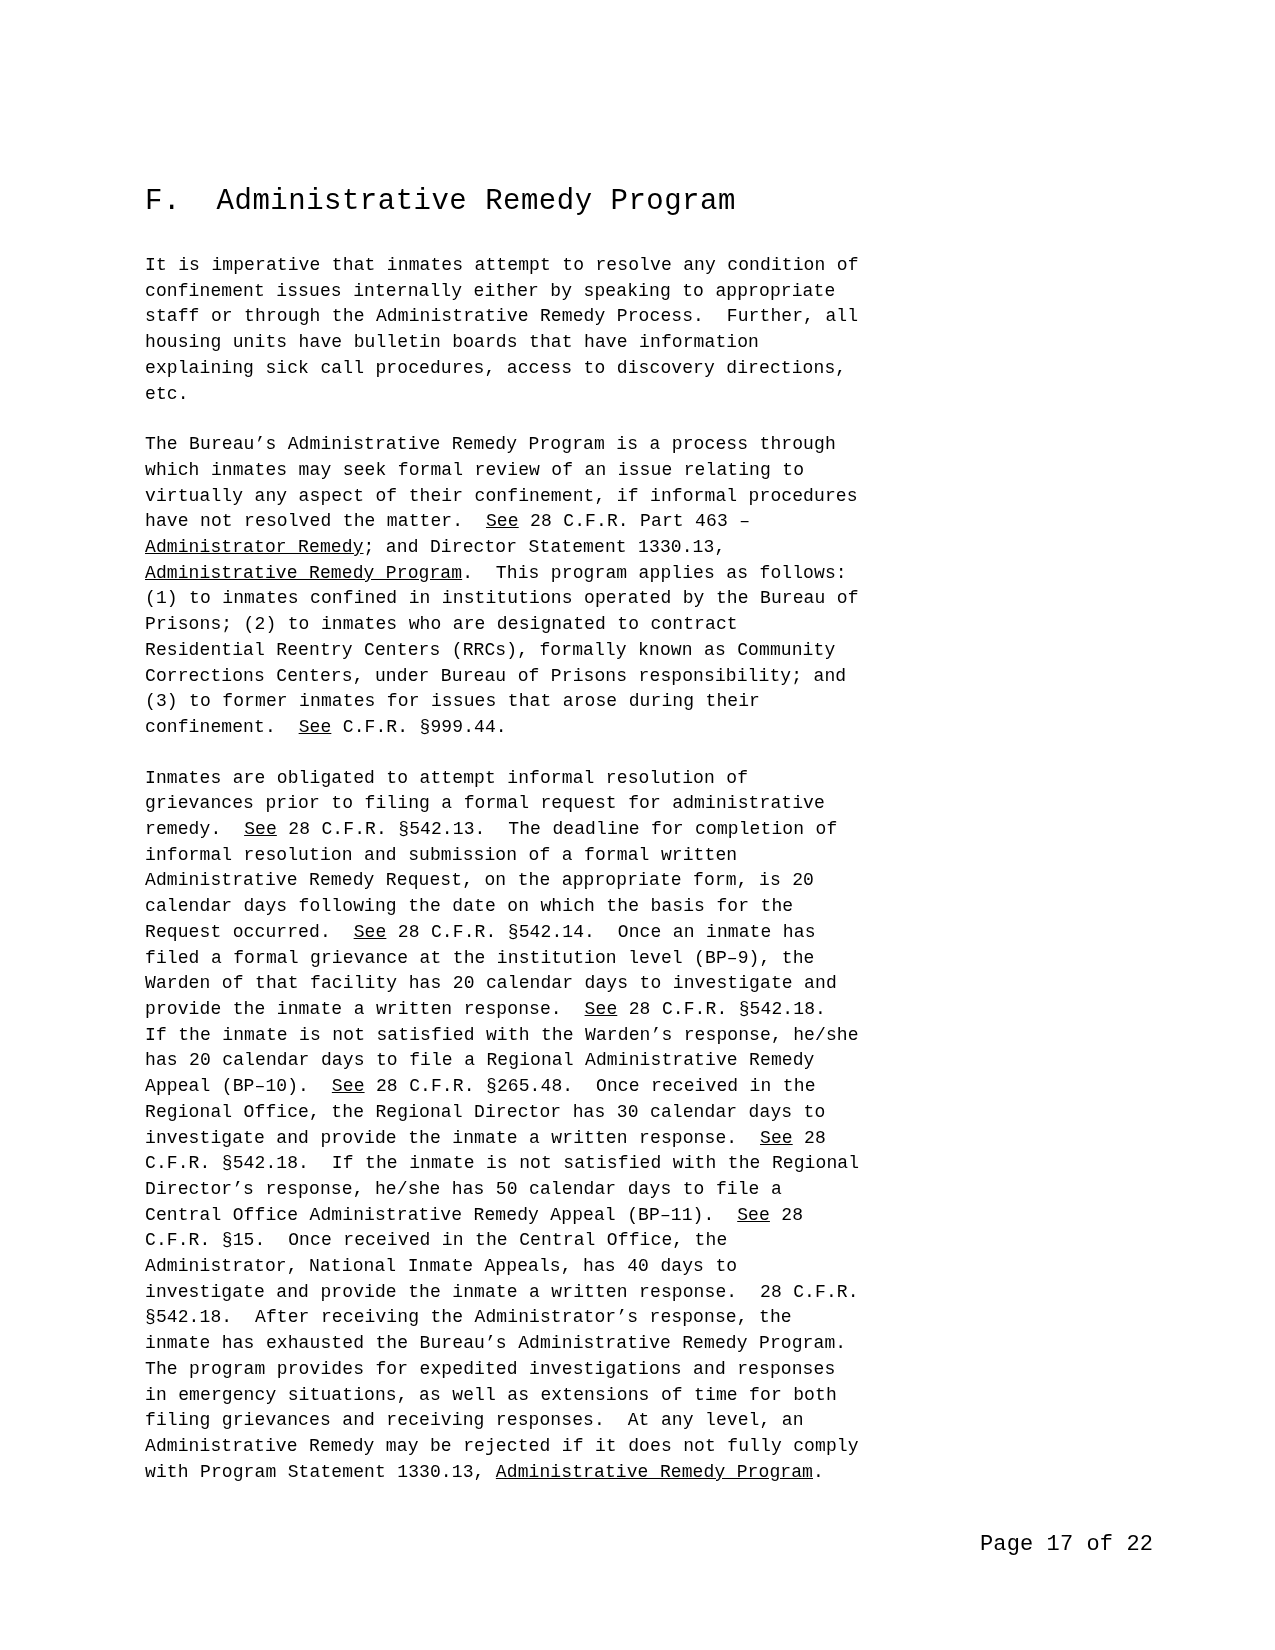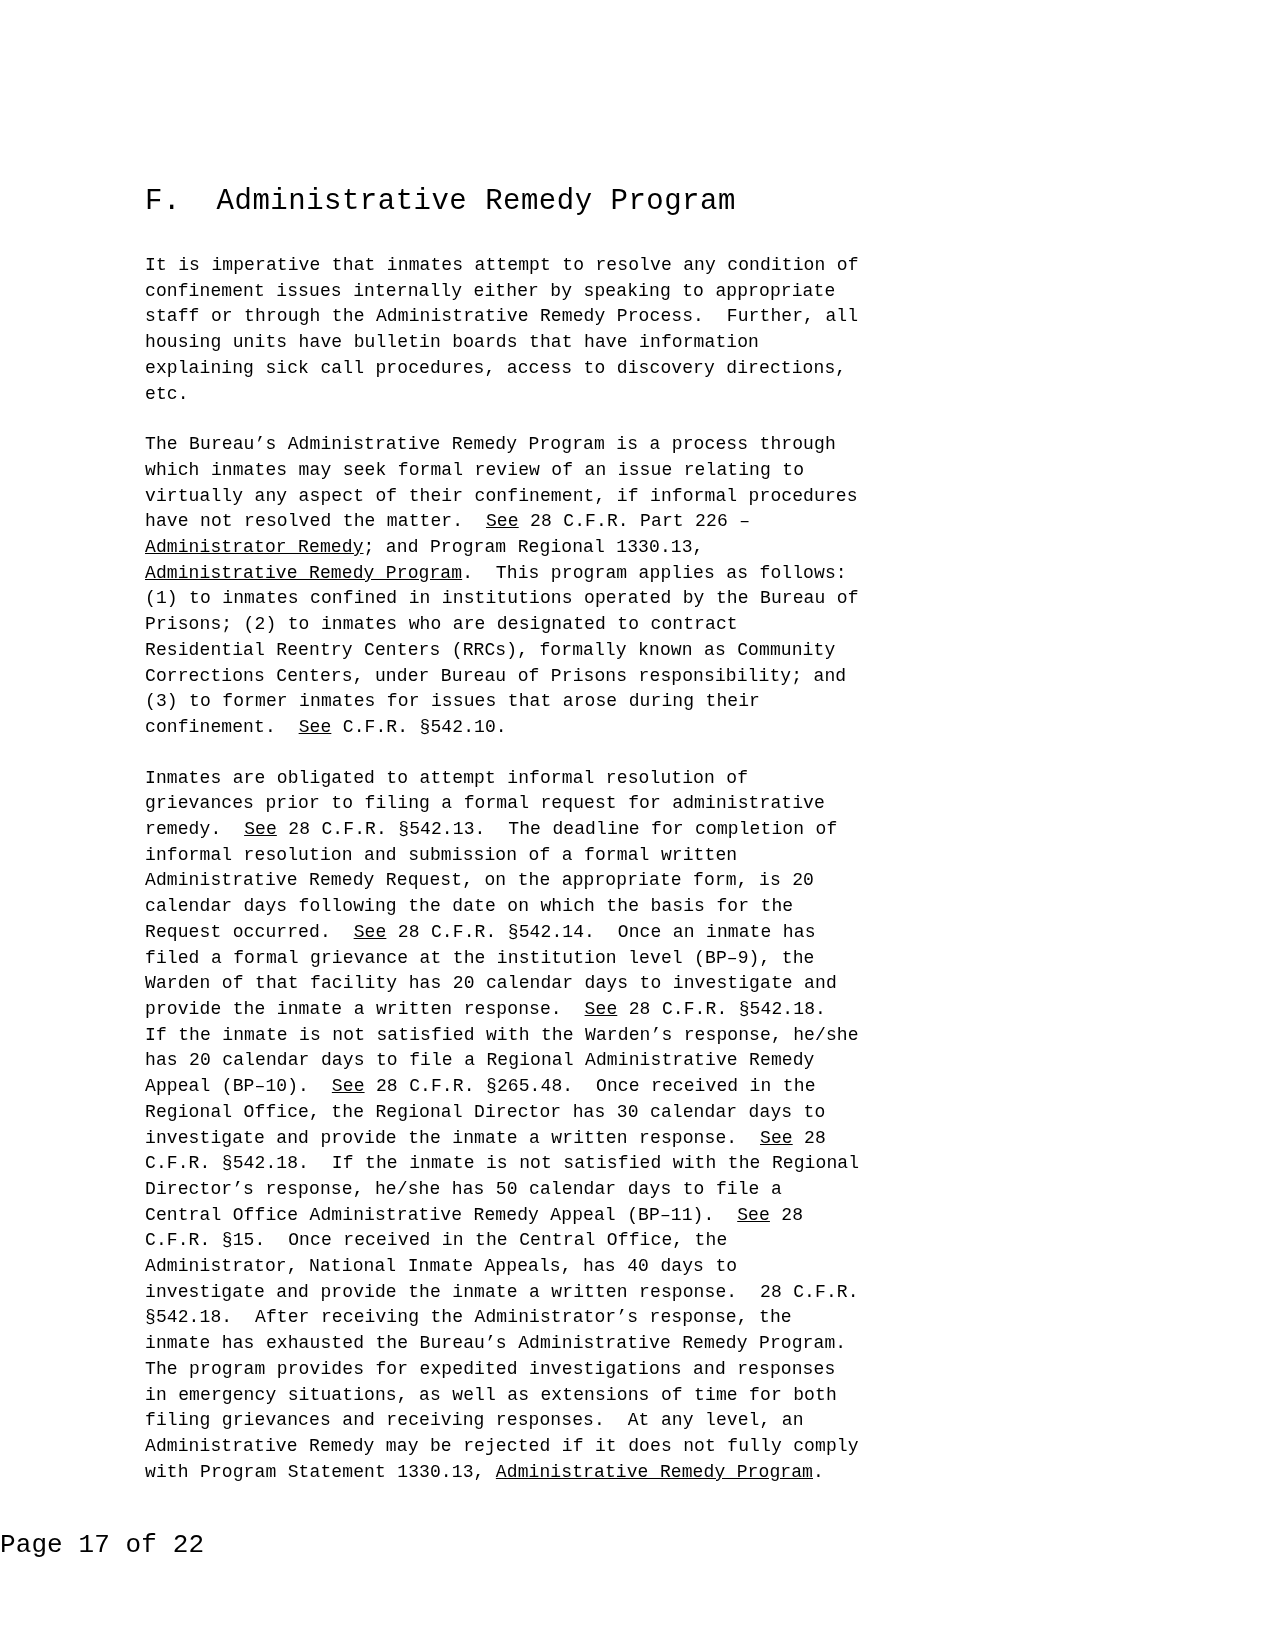--- a/index.html
+++ b/index.html
@@ -43,51 +43,51 @@
     margin-bottom: 16px;
   }
   .u {
     text-decoration: underline;
   }
   .footer {
     position: absolute;
     left: 0;
     bottom: 92px;
     width: 1153px;
-    text-align: left;
-    font-size: 26px;
+    text-align: right;
+    font-size: 22px;
     line-height: 26px;
     letter-spacing: 0.1px;
   }
 </style>
 </head>
 <body>
 
 <div class="page">
 
   <h1 class="doc-title">F.  Administrative Remedy Program</h1>
 
   <p class="para"><span>It is imperative that inmates attempt to resolve any condition of
 confinement issues internally either by speaking to appropriate
 staff or through the Administrative Remedy Process.  Further, all
 housing units have bulletin boards that have information
 explaining sick call procedures, access to discovery directions,
 etc.</span></p>
   <p class="para"><span>The Bureau’s Administrative Remedy Program is a process through
 which inmates may seek formal review of an issue relating to
 virtually any aspect of their confinement, if informal procedures
-have not resolved the matter.  </span><span class="u">See</span><span> 28 C.F.R. Part 226 –
-</span><span class="u">Administrator Remedy</span><span>; and Program Regional 1330.13,
+have not resolved the matter.  </span><span class="u">See</span><span> 28 C.F.R. Part 463 –
+</span><span class="u">Administrator Remedy</span><span>; and Director Statement 1330.13,
 </span><span class="u">Administrative Remedy Program</span><span>.  This program applies as follows:
 (1) to inmates confined in institutions operated by the Bureau of
 Prisons; (2) to inmates who are designated to contract
 Residential Reentry Centers (RRCs), formally known as Community
 Corrections Centers, under Bureau of Prisons responsibility; and
 (3) to former inmates for issues that arose during their
-confinement.  </span><span class="u">See</span><span> C.F.R. §542.10.</span></p>
+confinement.  </span><span class="u">See</span><span> C.F.R. §999.44.</span></p>
   <p class="para"><span>Inmates are obligated to attempt informal resolution of
 grievances prior to filing a formal request for administrative
 remedy.  </span><span class="u">See</span><span> 28 C.F.R. §542.13.  The deadline for completion of
 informal resolution and submission of a formal written
 Administrative Remedy Request, on the appropriate form, is 20
 calendar days following the date on which the basis for the
 Request occurred.  </span><span class="u">See</span><span> 28 C.F.R. §542.14.  Once an inmate has
 filed a formal grievance at the institution level (BP–9), the
 Warden of that facility has 20 calendar days to investigate and
 provide the inmate a written response.  </span><span class="u">See</span><span> 28 C.F.R. §542.18.

